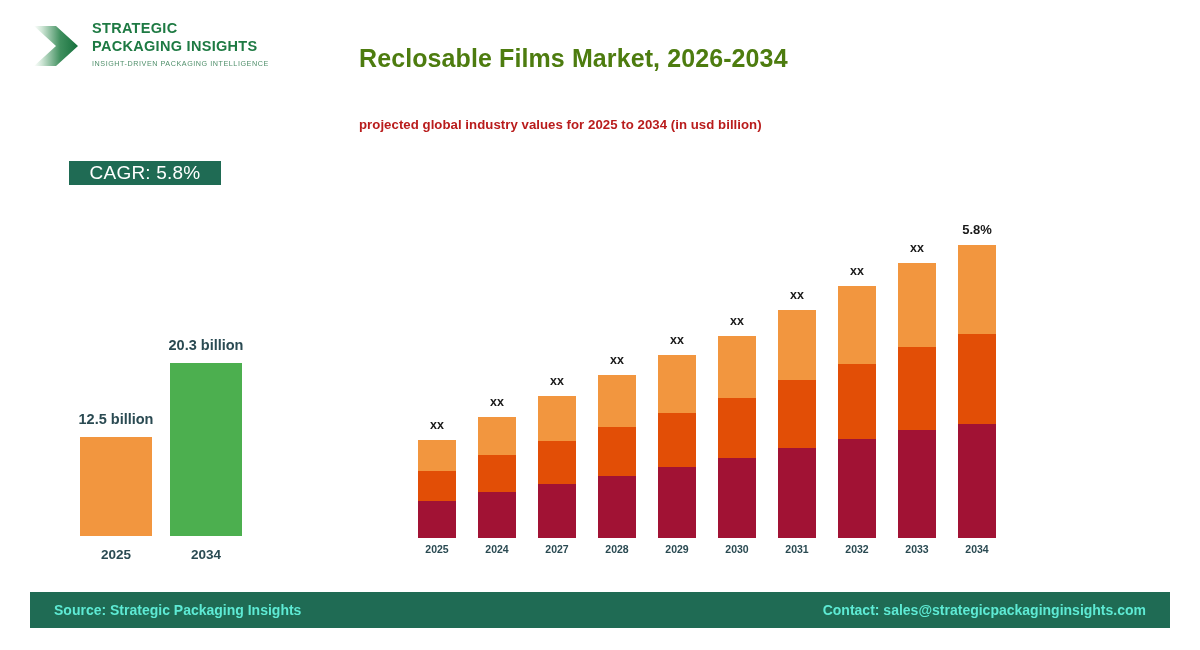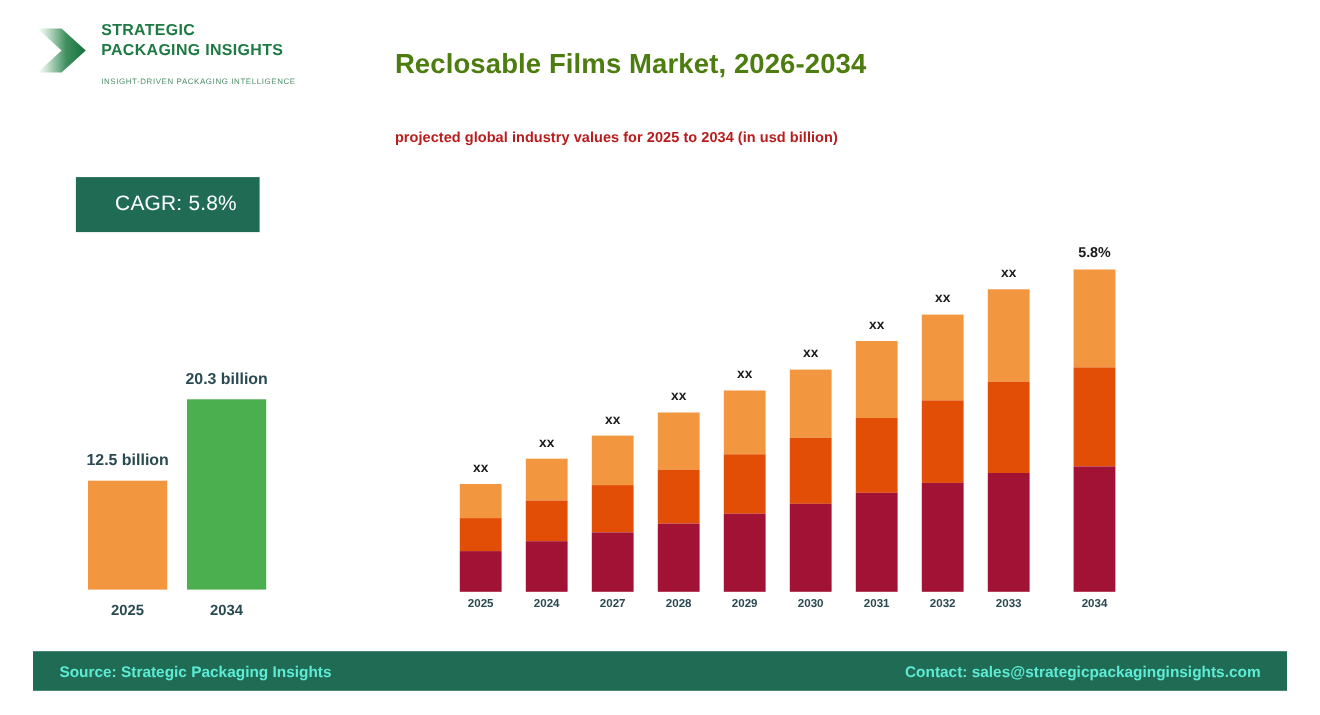--- a/index.html
+++ b/index.html
@@ -12,44 +12,43 @@
 
   
   #logo{position:absolute;left:30px;top:16px;width:230px;height:62px;}
   #logo .chev{position:absolute;left:2px;top:8px;width:48px;height:44px;}
   #logo .ltext{position:absolute;left:62px;top:3px;}
   #logo .l1,#logo .l2{
     font-size:14.5px;font-weight:bold;letter-spacing:.3px;
     color:#1e7a43;line-height:15.5px;white-space:nowrap;
   }
   #logo .tagline{
-    margin-top:14px;font-size:7.2px;letter-spacing:.55px;
+    margin-top:4px;font-size:7.2px;letter-spacing:.55px;
     color:#4f8f6a;white-space:nowrap;font-weight:normal;
   }
 
   
   #chart-title{
     position:absolute;left:359px;top:44px;
     font-size:25px;font-weight:bold;color:#4d7c0f;
     letter-spacing:.1px;white-space:nowrap;
   }
   #chart-subtitle{
     position:absolute;left:359px;top:117px;
     font-size:13.2px;color:#b91c1c;font-weight:bold;
     letter-spacing:.05px;white-space:nowrap;
   }
 
   
   #cagr-badge{
     position:absolute;left:69px;top:161px;
-    width:152px;height:50px;background:#1f6b54;
+    width:152px;height:24px;background:#1f6b54;
     color:#ffffff;font-size:19px;
     display:flex;align-items:center;justify-content:center;
     letter-spacing:.2px;
-    padding-left:15px;
   }
 
   
   #compare-panel{position:absolute;left:60px;top:300px;width:250px;height:270px;}
   .cmp-col{position:absolute;bottom:34px;width:72px;}
   .cmp-bar{width:100%;}
   .cmp-value{
     position:absolute;left:50%;transform:translateX(-50%);
     font-size:14.5px;font-weight:bold;color:#2a4a52;white-space:nowrap;
   }
@@ -207,21 +206,21 @@
     </div>
     <div class="sbar-col" style="left: 482px;">
       <div class="sbar-stack">
         <span class="sseg" style="height: 84px; background: rgb(242, 150, 63);"></span>
         <span class="sseg" style="height: 83px; background: rgb(226, 78, 6);"></span>
         <span class="sseg" style="height: 108px; background: rgb(161, 18, 52);"></span>
         <div class="sbar-top-label">xx</div>
         <div class="sbar-year">2033</div>
       </div>
     </div>
-    <div class="sbar-col" style="left: 542px; margin-left: 18px;">
+    <div class="sbar-col" style="left: 542px;">
       <div class="sbar-stack">
         <span class="sseg" style="height: 89px; background: rgb(242, 150, 63);"></span>
         <span class="sseg" style="height: 90px; background: rgb(226, 78, 6);"></span>
         <span class="sseg" style="height: 114px; background: rgb(161, 18, 52);"></span>
         <div class="sbar-top-label highlight">5.8%</div>
         <div class="sbar-year">2034</div>
       </div>
     </div>
   </div>
 

